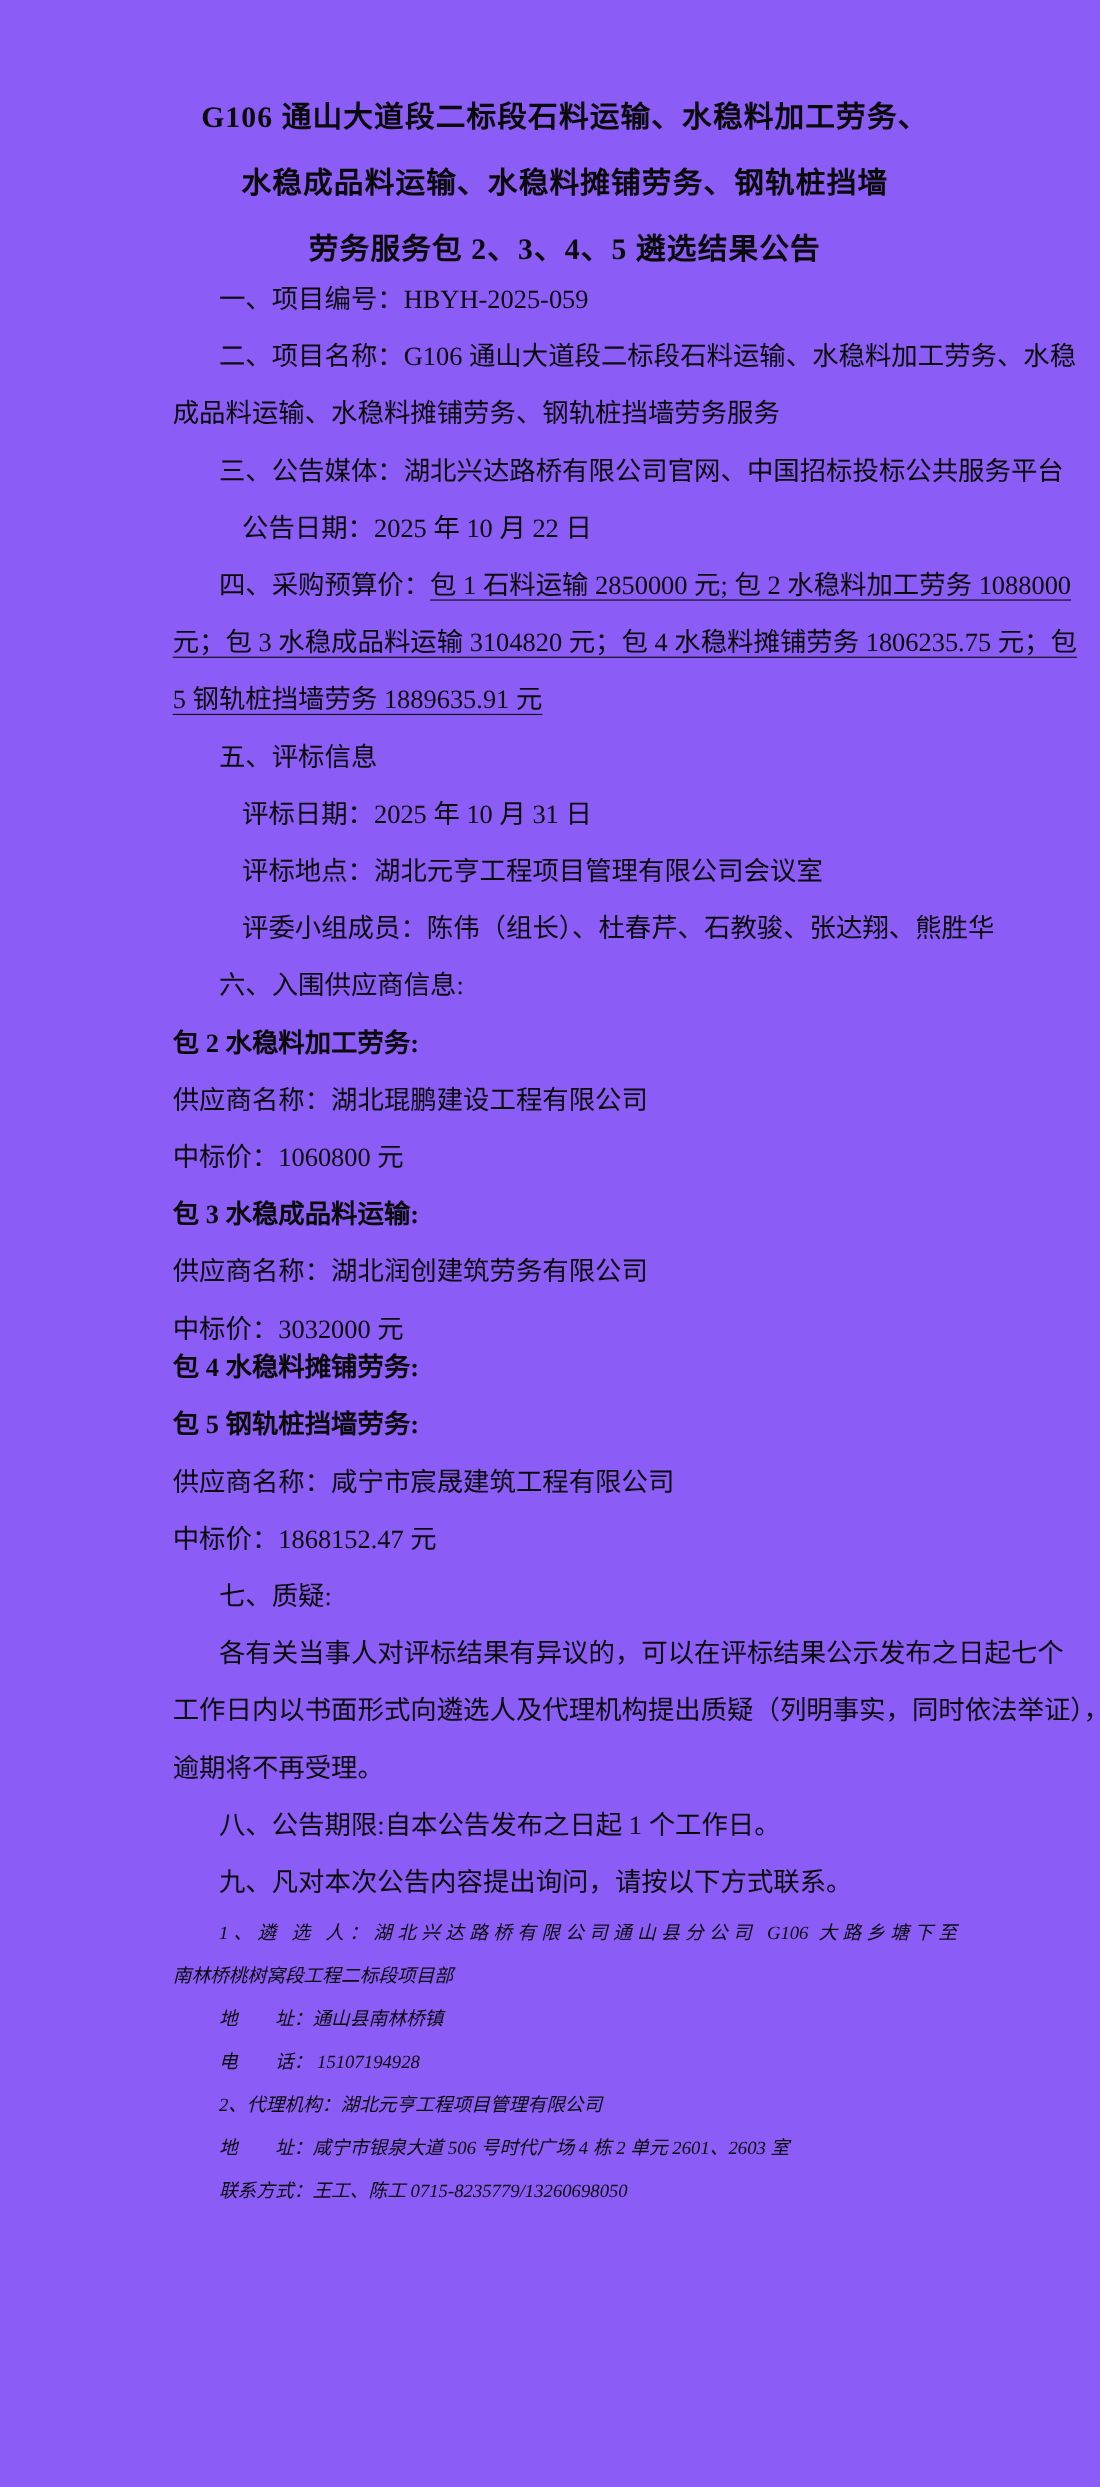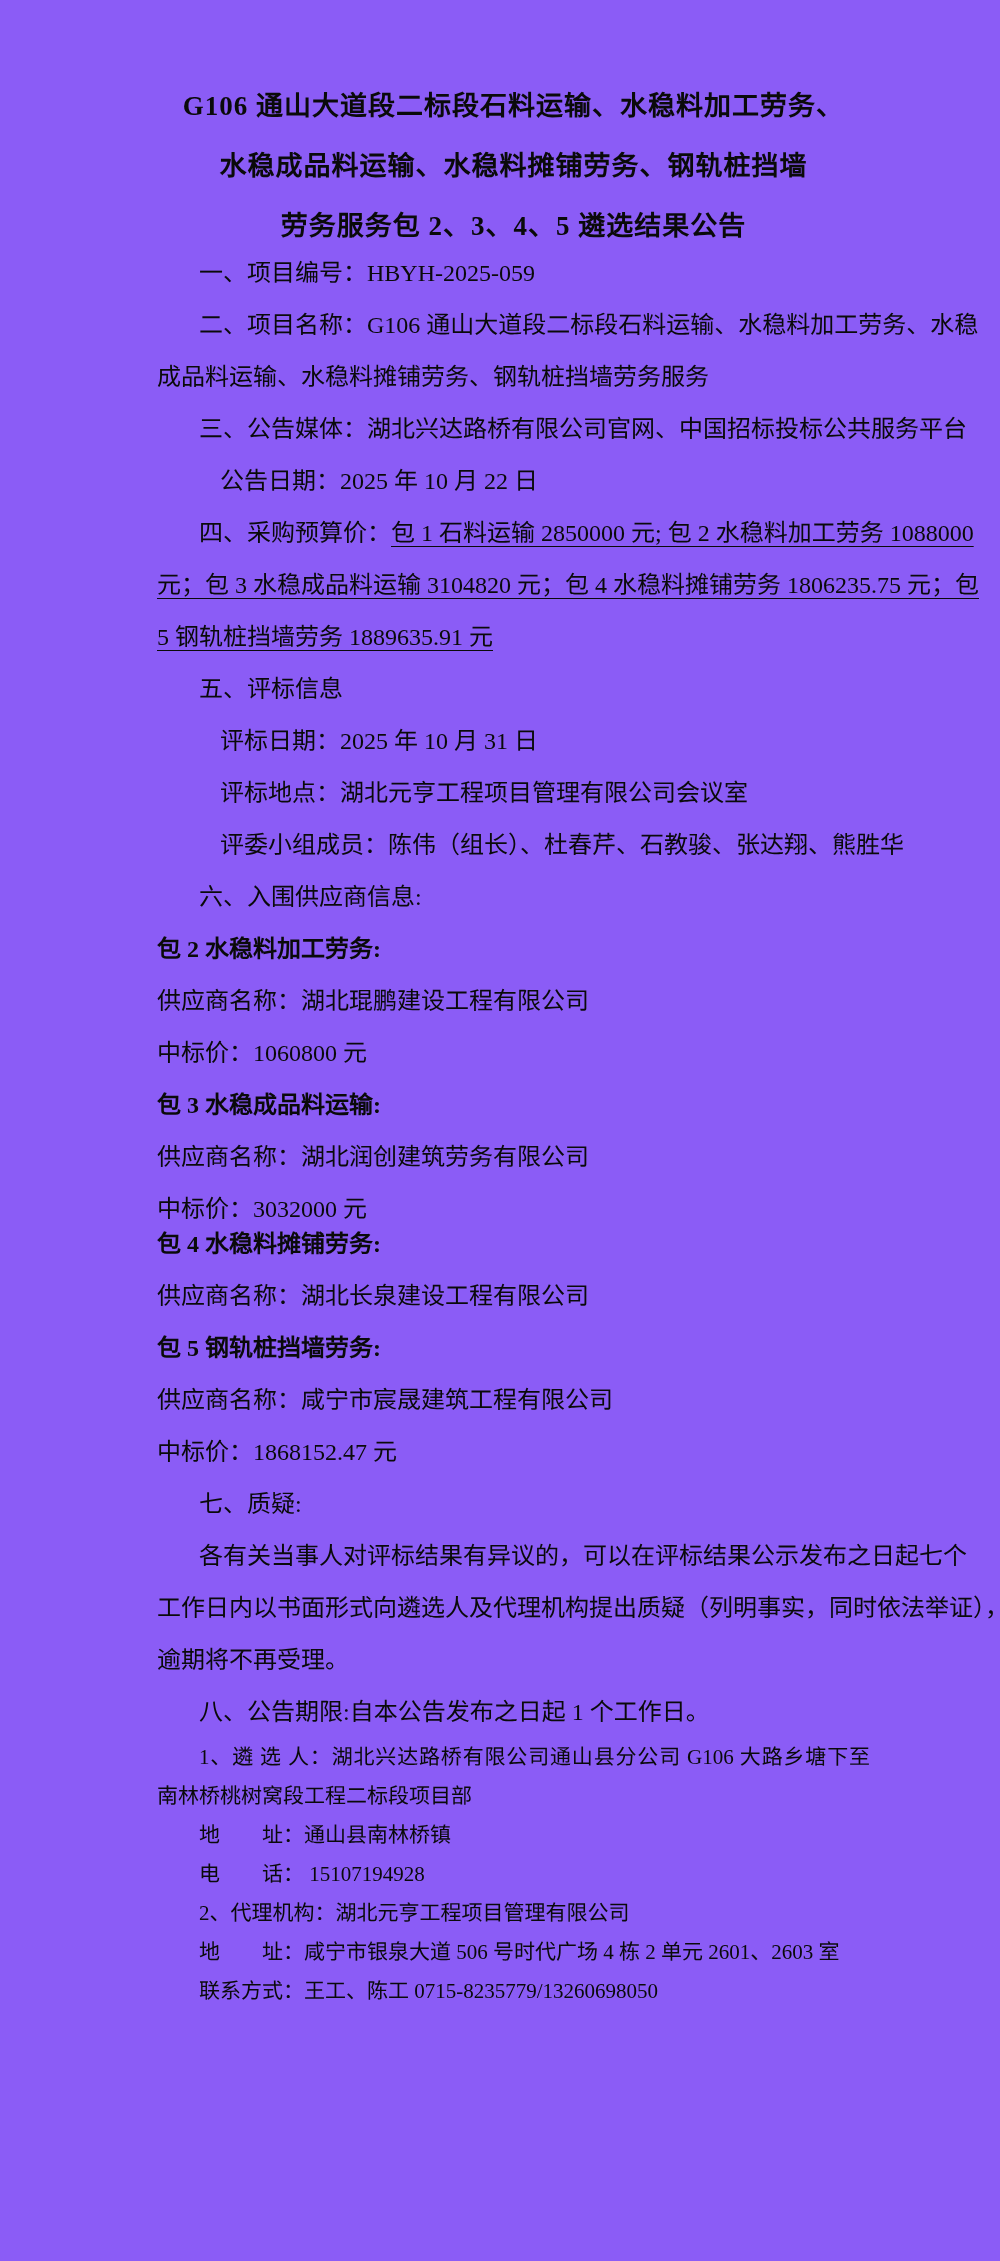--- a/index.html
+++ b/index.html
@@ -30,23 +30,24 @@
   }
   
   .body-block p {
     margin: 0;
     font-size: 24px;
     line-height: 52px;
     white-space: nowrap;
   }
   .contact-block p {
     margin: 0;
-    font-size: 21px;
+    font-size: 17px;
     line-height: 39px;
     white-space: nowrap;
+    font-style: italic;
   }
   .ind2 { text-indent: 42px; }
   .ind3 { text-indent: 63px; }
   
   .j {
     white-space: normal;
     text-align: justify;
     text-align-last: justify;
   }
   .tight { margin-top: -17px !important; }
@@ -90,32 +91,32 @@
 
     <p class="pkg-h">包 2 水稳料加工劳务:</p>
     <p>供应商名称：湖北琨鹏建设工程有限公司</p>
     <p>中标价：1060800 元</p>
 
     <p class="pkg-h">包 3 水稳成品料运输:</p>
     <p>供应商名称：湖北润创建筑劳务有限公司</p>
     <p>中标价：3032000 元</p>
 
     <p class="pkg-h tight">包 4 水稳料摊铺劳务:</p>
-    <p>供应商名称：湖北长泉建设工程有限公司</p>
 
     <p class="pkg-h">包 5 钢轨桩挡墙劳务:</p>
     <p>供应商名称：咸宁市宸晟建筑工程有限公司</p>
     <p>中标价：1868152.47 元</p>
 
     <p class="ind2">七、质疑:</p>
     <p class="ind2 j">各有关当事人对评标结果有异议的，可以在评标结果公示发布之日起七个</p>
     <p class="j">工作日内以书面形式向遴选人及代理机构提出质疑（列明事实，同时依法举证），</p>
     <p>逾期将不再受理。</p>
 
     <p class="ind2">八、公告期限:自本公告发布之日起 1 个工作日。</p>
+    <p class="ind2">九、凡对本次公告内容提出询问，请按以下方式联系。</p>
   </div>
 
   <div class="contact-block">
     <p class="ind2 j">1、遴 选 人：湖北兴达路桥有限公司通山县分公司 G106 大路乡塘下至</p>
     <p>南林桥桃树窝段工程二标段项目部</p>
     <p class="ind2">地　　址：通山县南林桥镇</p>
     <p class="ind2">电　　话：  15107194928</p>
     <p class="ind2">2、代理机构：湖北元亨工程项目管理有限公司</p>
     <p class="ind2">地　　址：咸宁市银泉大道 506 号时代广场 4 栋 2 单元 2601、2603 室</p>
     <p class="ind2">联系方式：王工、陈工 0715-8235779/13260698050</p>

